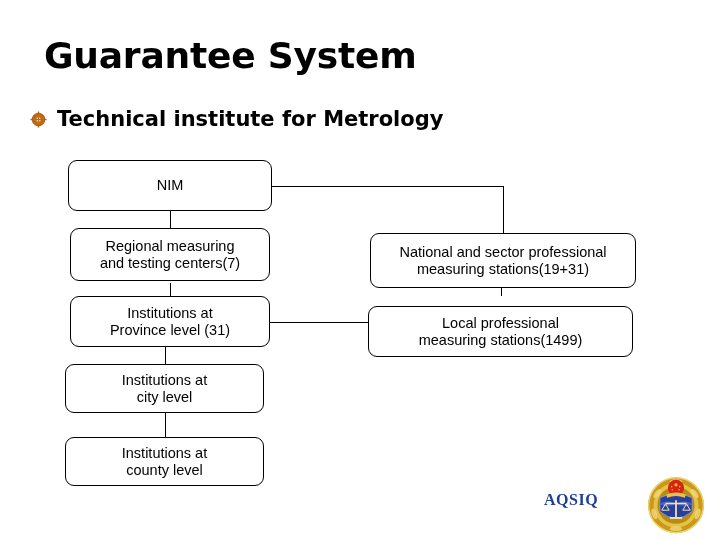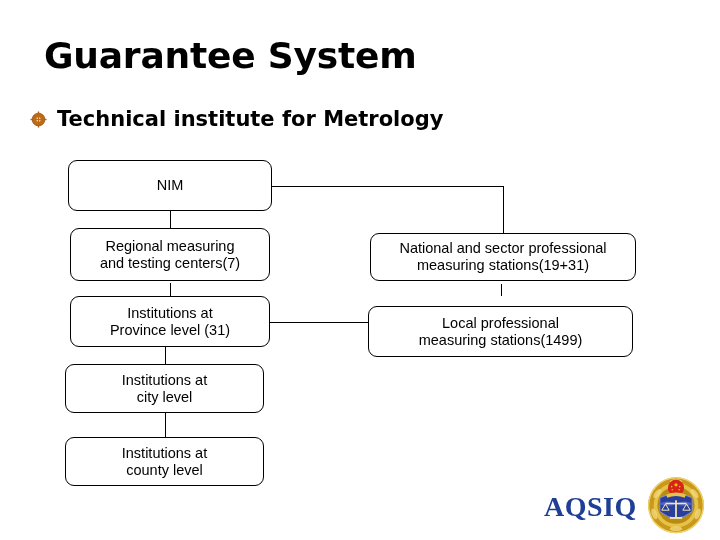--- a/index.html
+++ b/index.html
@@ -91,21 +91,21 @@
   .connector.v { width: 1px; }
   .connector.h { height: 1px; }
 
   
   #footer-logo {
     position: absolute;
     left: 544px;
     top: 491px;
     font-family: "Liberation Serif", serif;
     font-weight: bold;
-    font-size: 28px;
+    font-size: 16px;
     letter-spacing: 0.5px;
     color: #1f3f96;
     white-space: nowrap;
   }
   #footer-emblem {
     position: absolute;
     left: 645px;
     top: 473px;
     width: 62px;
     height: 62px;
@@ -146,21 +146,21 @@
       </div>
       <div class="node" style="left: 70px; top: 296px; width: 200px; height: 51px;">
         <span>Institutions at<br>Province level (31)</span>
       </div>
       <div class="node" style="left: 65px; top: 364px; width: 199px; height: 49px;">
         <span>Institutions at<br>city level</span>
       </div>
       <div class="node" style="left: 65px; top: 437px; width: 199px; height: 49px;">
         <span>Institutions at<br>county level</span>
       </div>
-      <div class="node" style="left: 370px; top: 233px; width: 266px; height: 48px;">
+      <div class="node" style="left: 370px; top: 233px; width: 266px; height: 55px;">
         <span>National and sector professional<br>measuring stations(19+31)</span>
       </div>
       <div class="node" style="left: 368px; top: 296px; width: 265px; height: 51px; margin-top: 10px;">
         <span>Local professional<br>measuring stations(1499)</span>
       </div>
     </div>
 
   <div id="footer-logo">AQSIQ</div>
 
   <svg id="footer-emblem" viewBox="0 0 100 100">

